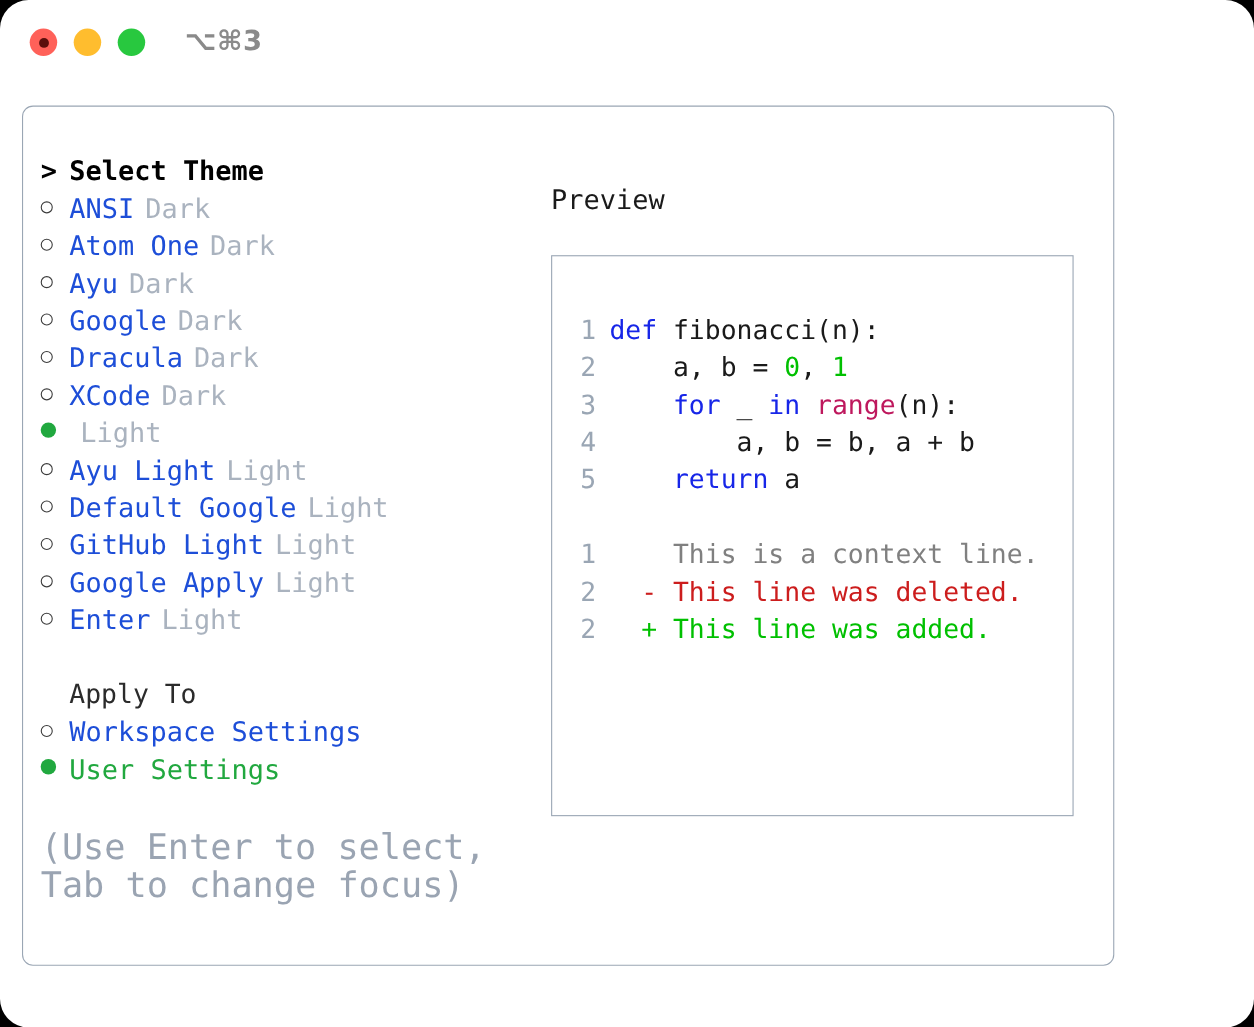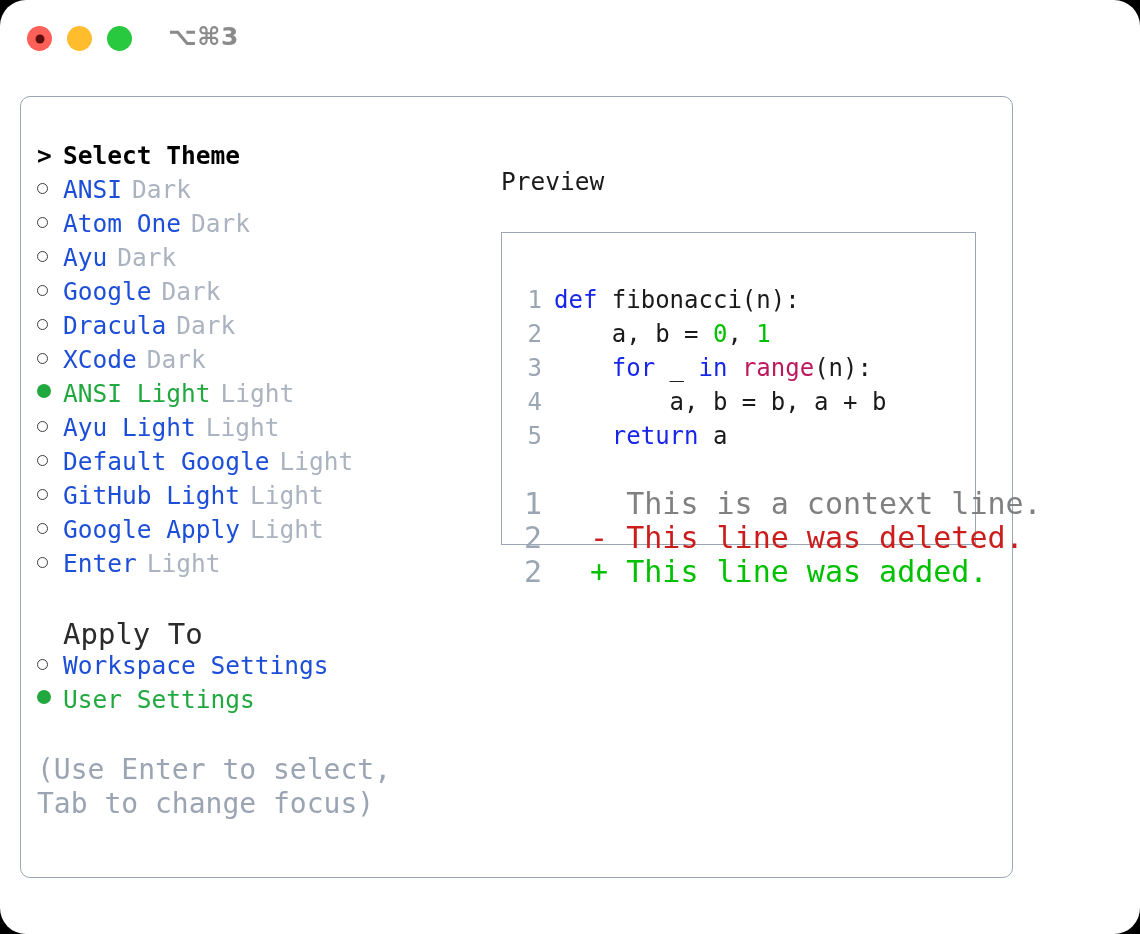--- a/index.html
+++ b/index.html
@@ -147,30 +147,30 @@
 
   .row-tag {
     color: #aab3bf;
     margin-left: 10px;
   }
 
   .section-head {
     display: flex;
     align-items: baseline;
     height: 34px;
-    font-size: 29px;
+    font-size: 24px;
   }
   .section-head .marker { width: 26px; flex: 0 0 26px; }
   .section-head .title { color: #2b2b2b; }
 
   .spacer-small { height: 34px; }
 
   .hint {
     margin-top: 34px;
-    font-size: 28px;
+    font-size: 32px;
     color: #9aa4b2;
     line-height: 34px;
     width: 420px;
   }
 
   
   .right-col {
     position: absolute;
     left: 480px;
     top: 36px;
@@ -179,21 +179,21 @@
   }
   .preview-title {
     font-size: 24.5px;
     color: #1a1a1a;
     height: 34px;
     line-height: 34px;
   }
   .preview-box {
     margin-top: 33px;
     width: 475px;
-    height: 313px;
+    height: 510px;
     border: 1.6px solid #9aa6b4;
     box-sizing: border-box;
     background: #ffffff;
     position: relative;
   }
   .code {
     position: absolute;
     left: 18px;
     top: 50px;
     font-size: 24px;
@@ -213,21 +213,21 @@
   .tok-num  { color: #00c000; }
   .tok-txt  { color: #1a1a1a; }
   .tok-ctx  { color: #808080; }
   .tok-del  { color: #cc1d1d; }
   .tok-add  { color: #00c000; }
 
   .diff {
     position: absolute;
     left: 18px;
     top: 254px;
-    font-size: 30px;
+    font-size: 24px;
     line-height: 34px;
     white-space: pre;
   }
 </style>
 </head>
 <body>
 
 <div class="window">
 
   <div class="titlebar">
@@ -275,21 +275,20 @@
               <span class="row-label">Dracula</span>
               <span class="row-tag">Dark</span>
             </div>
             <div class="list-row">
               <span class="marker radio-off"></span>
               <span class="row-label">XCode</span>
               <span class="row-tag">Dark</span>
             </div>
             <div class="list-row">
               <span class="marker radio-on"></span>
-              <span class="row-label selected">ANSI Light</span>
               <span class="row-tag">Light</span>
             </div>
             <div class="list-row">
               <span class="marker radio-off"></span>
               <span class="row-label">Ayu Light</span>
               <span class="row-tag">Light</span>
             </div>
             <div class="list-row">
               <span class="marker radio-off"></span>
               <span class="row-label">Default Google</span>

